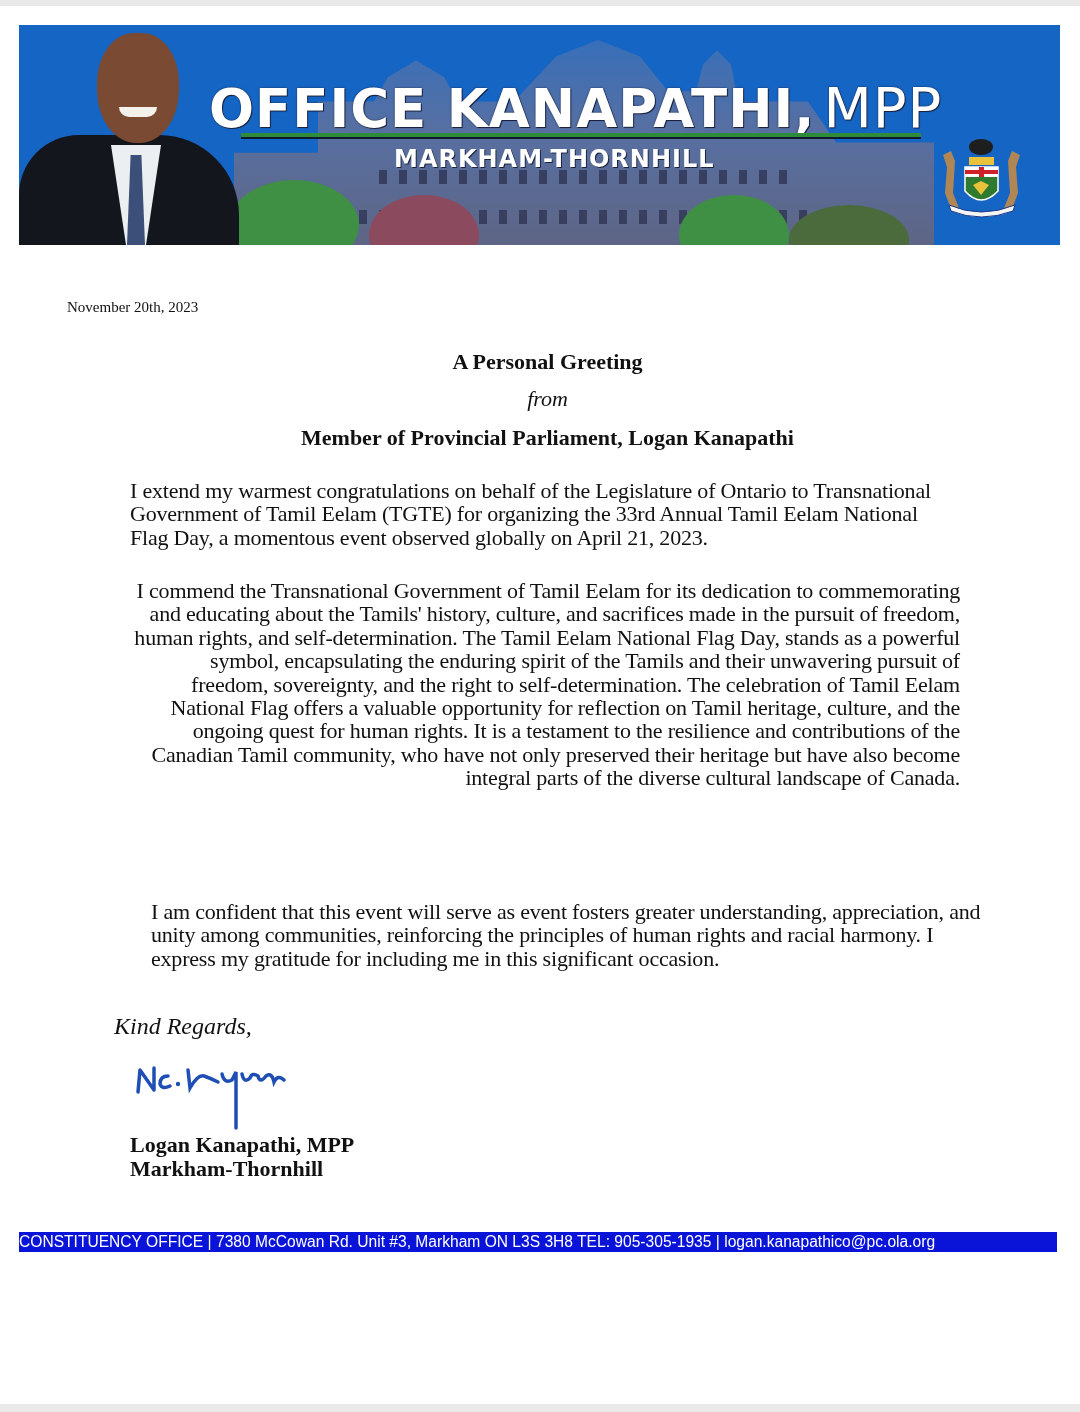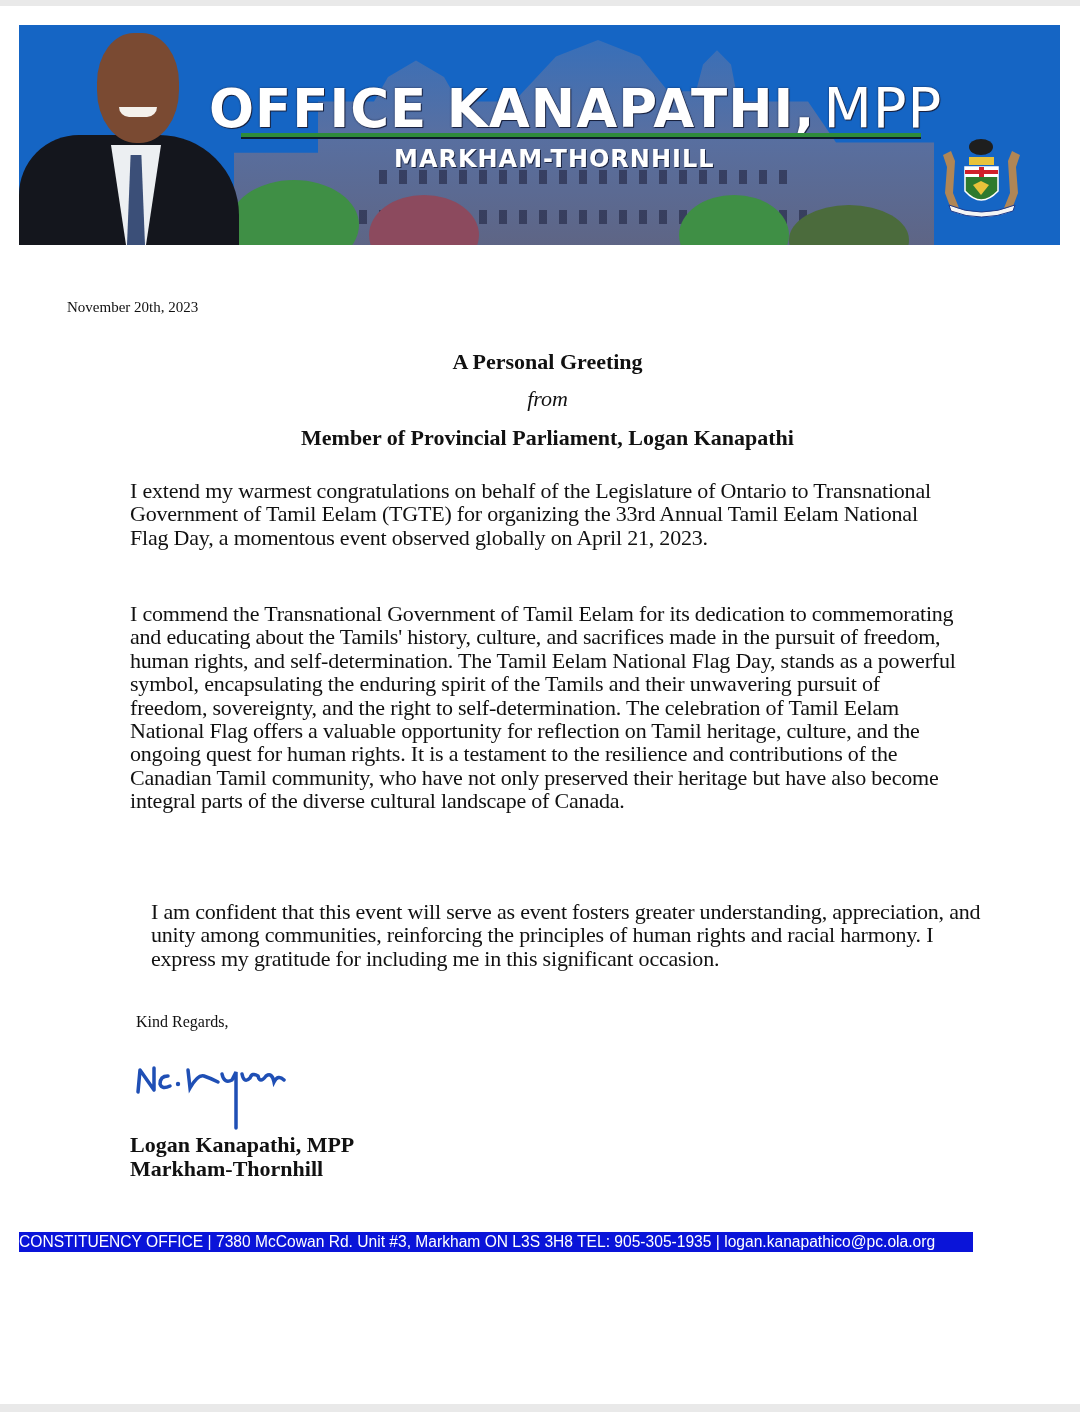--- a/index.html
+++ b/index.html
@@ -72,28 +72,28 @@
     .date { position: absolute; left: 67px; top: 299px; font-size: 15px; }
     .heading { position: absolute; left: 0; width: 1095px; text-align: center; font-size: 22px; }
     .h1 { top: 349px; font-weight: bold; }
     .h2 { top: 386px; font-style: italic; }
     .h3 { top: 425px; font-weight: bold; }
     .body-text {
       position: absolute; left: 130px; width: 830px;
       font-size: 22px; line-height: 23.4px; letter-spacing: -0.2px;
     }
     .p1 { top: 479px; }
-    .p2 { top: 602px; }
+    .p2 { top: 579px; text-align: right; }
     .p3 { top: 900px; margin-left: 21px; }
-    .closing { position: absolute; left: 136px; top: 1013px; font-size: 16px; }
+    .closing { position: absolute; left: 114px; top: 1013px; font-size: 24px; font-style: italic; }
     .signature { position: absolute; left: 132px; top: 1062px; width: 165px; height: 75px; }
     .sig-name { position: absolute; left: 130px; top: 1133px; font-size: 22px; font-weight: bold; line-height: 24px; }
 
     .footer {
-      position: absolute; left: 19px; top: 1232px; width: 954px; height: 20px;
+      position: absolute; left: 19px; top: 1232px; width: 1038px; height: 20px;
       background: #0a14d9; color: #ffffff;
       font-family: "Liberation Sans", sans-serif; font-size: 15.6px;
       line-height: 20px; white-space: nowrap; overflow: hidden;
     }
   </style>
 </head>
 <body>
 
 <div class="topbar"></div>
 

